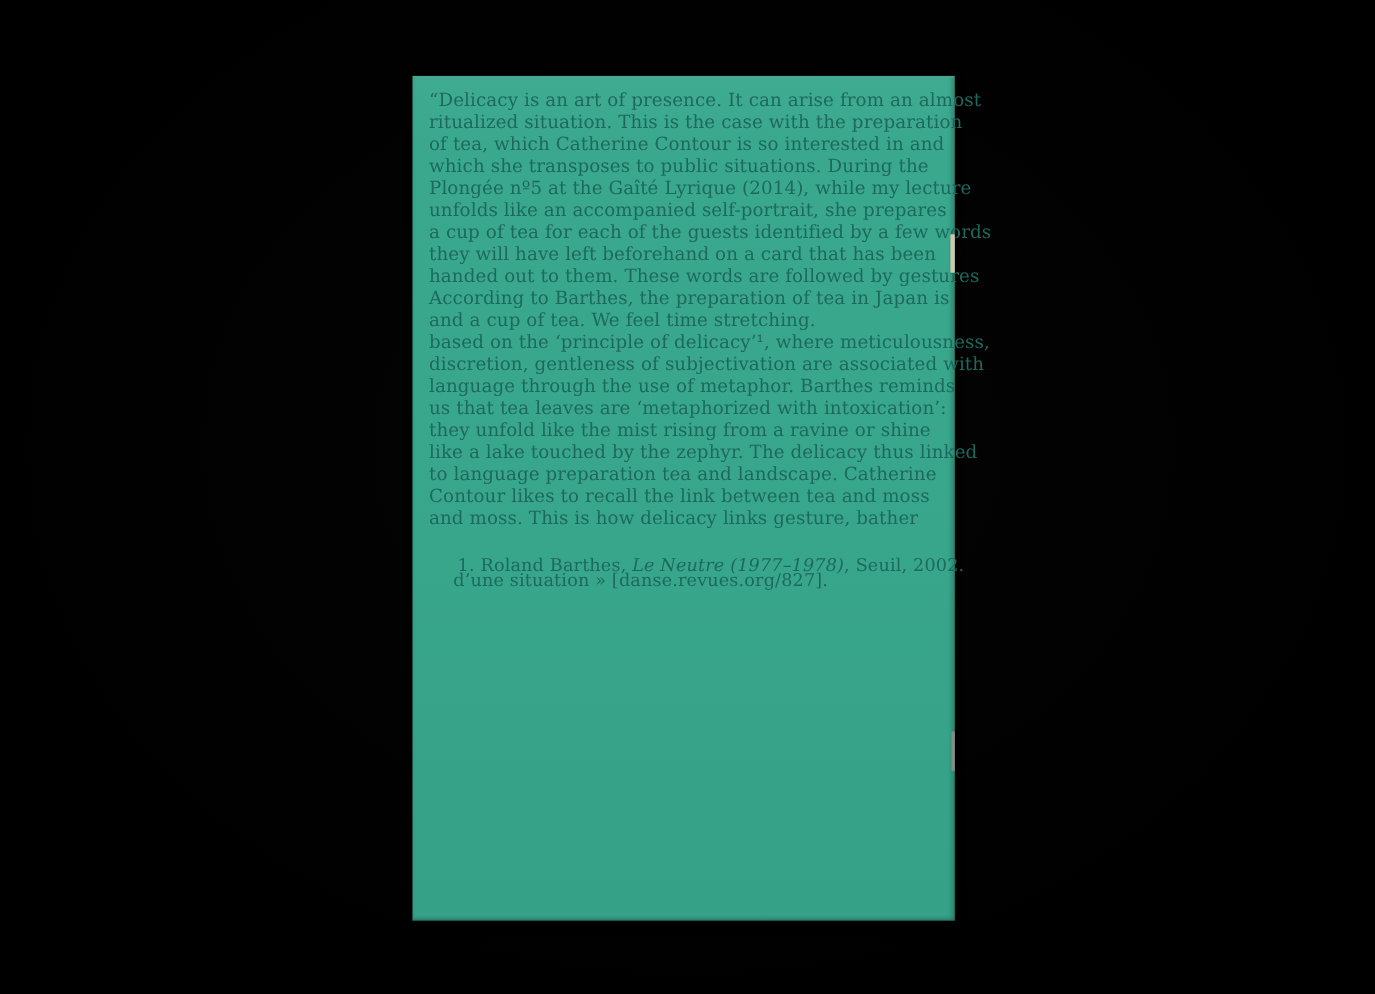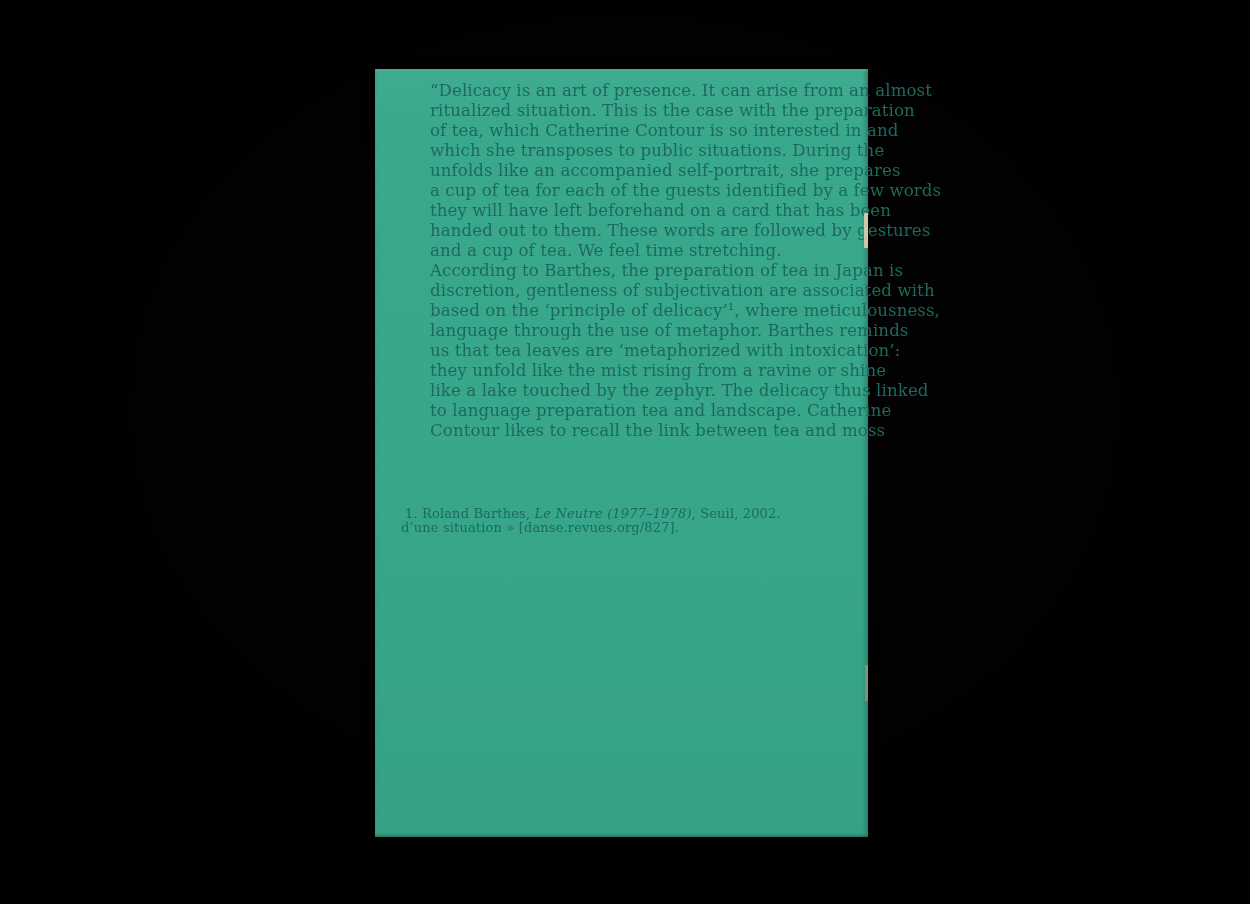--- a/index.html
+++ b/index.html
@@ -42,25 +42,25 @@
     white-space: nowrap;
     height: 20px;
   }
   .attribution {
     font-size: 10.5px;
     letter-spacing: 0.4px;
     padding-left: 2px;
   }
   .footnote-block {
     position: absolute;
-    left: 26px;
+    left: 37px;
     top: 438px;
     width: 400px;
     color: #1e695e;
-    font-size: 13px;
+    font-size: 16px;
     line-height: 13.5px;
     letter-spacing: 0.15px;
   }
   .f-line {
     white-space: nowrap;
     height: 13.5px;
   }
   .f-line.indent {
     padding-left: 4px;
   }
@@ -84,39 +84,41 @@
     width: 3px;
     height: 36px;
     filter: blur(0.4px);
   }
 </style>
 </head>
 <body>
 
 <div class="stage">
   <div class="booklet-page">
-    <div class="quote-block" style="color: rgb(30, 105, 94); margin-left: 40px;">
+    <div class="quote-block" style="color: rgb(30, 105, 94);">
         <div class="q-line"><span>“Delicacy is an art of presence. It can arise from an almost</span></div>
         <div class="q-line"><span>ritualized situation. This is the case with the preparation</span></div>
         <div class="q-line"><span>of tea, which Catherine Contour is so interested in and</span></div>
         <div class="q-line"><span>which she transposes to public situations. During the</span></div>
+        <div class="q-line"><span>Plongée nº5 at the Gaîté Lyrique (2014), while my lecture</span></div>
         <div class="q-line"><span>unfolds like an accompanied self-portrait, she prepares</span></div>
         <div class="q-line"><span>a cup of tea for each of the guests identified by a few words</span></div>
         <div class="q-line"><span>they will have left beforehand on a card that has been</span></div>
         <div class="q-line"><span>handed out to them. These words are followed by gestures</span></div>
+        <div class="q-line"><span>According to Barthes, the preparation of tea in Japan is</span></div>
         <div class="q-line"><span>and a cup of tea. We feel time stretching.</span></div>
-        <div class="q-line"><span>According to Barthes, the preparation of tea in Japan is</span></div>
+        <div class="q-line"><span>based on the ‘principle of delicacy’¹, where meticulousness,</span></div>
         <div class="q-line"><span>discretion, gentleness of subjectivation are associated with</span></div>
-        <div class="q-line"><span>based on the ‘principle of delicacy’¹, where meticulousness,</span></div>
         <div class="q-line"><span>language through the use of metaphor. Barthes reminds</span></div>
         <div class="q-line"><span>us that tea leaves are ‘metaphorized with intoxication’:</span></div>
         <div class="q-line"><span>they unfold like the mist rising from a ravine or shine</span></div>
         <div class="q-line"><span>like a lake touched by the zephyr. The delicacy thus linked</span></div>
         <div class="q-line"><span>to language preparation tea and landscape. Catherine</span></div>
         <div class="q-line"><span>Contour likes to recall the link between tea and moss</span></div>
+        <div class="q-line"><span>and moss. This is how delicacy links gesture, bather</span></div>
       </div>
     <div class="footnote-block" style="color: rgb(30, 105, 94);">
         <div class="f-line indent"><span>1. Roland Barthes, </span><span class="italic">Le Neutre (1977–1978)</span><span>, Seuil, 2002.</span></div>
         <div class="f-line"><span>d’une situation » [danse.revues.org/827].</span></div>
       </div>
     <div class="edge-mark cream" style="background: rgb(207, 199, 170);"></div>
     <div class="edge-mark gray" style="background: rgb(139, 139, 134);"></div>
   </div>
 </div>
 

